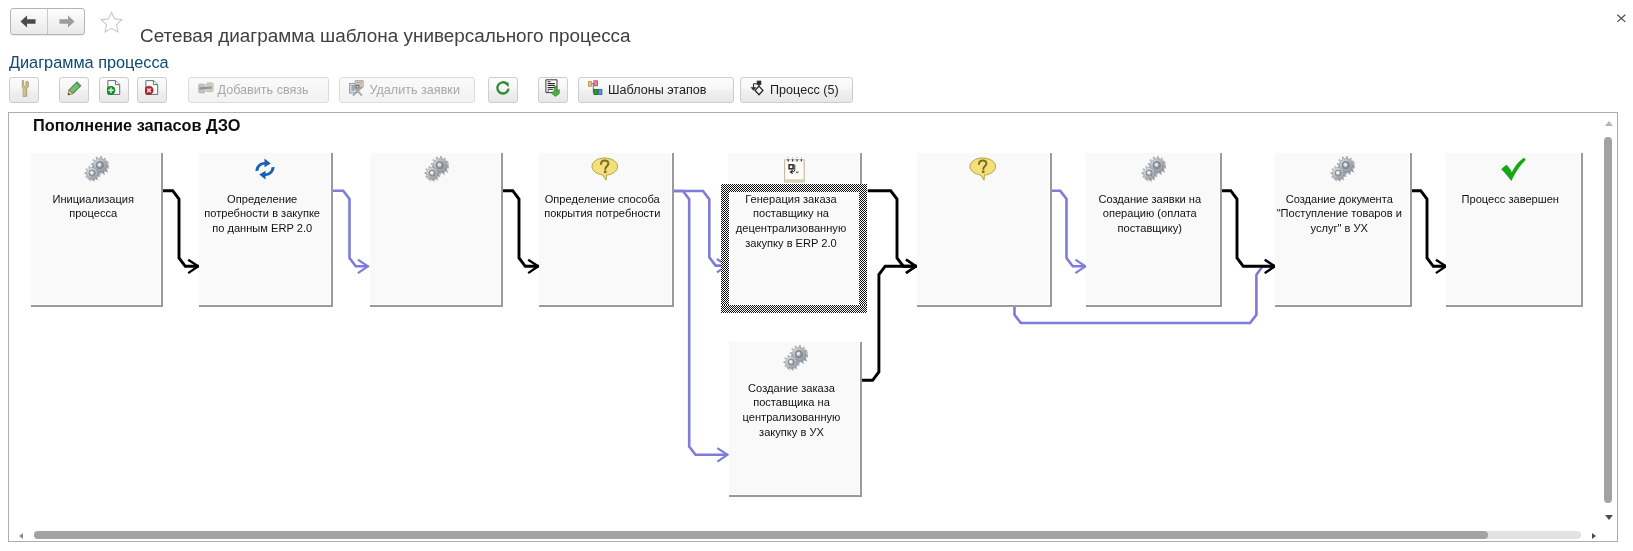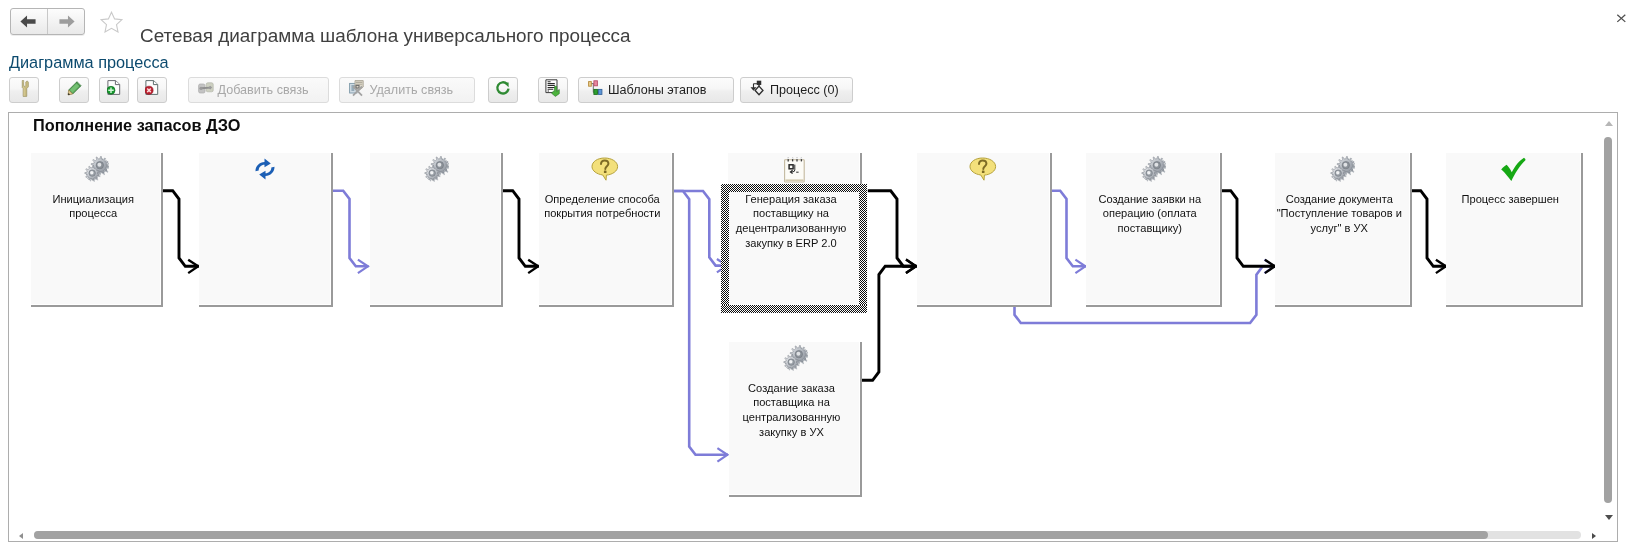--- a/index.html
+++ b/index.html
@@ -145,21 +145,21 @@
       </div>
       <div class="tbbtn labeled disabled" style="left: 338.5px; width: 136.5px;">
         <span class="ico"><svg width="17" height="17" viewBox="0 0 17 17">
             <rect x="0.6" y="3.4" width="7.3" height="9.6" fill="#cfdbe3" stroke="#7d98a8" stroke-width=".9"></rect>
             <path d="M2.4 6.0 H6.3 M2.4 8.0 H6.3 M2.4 10.0 H5.3" stroke="#5f7d90" stroke-width="1.1"></path>
             <path d="M6.0 0.6 L14.2 0.6 L14.2 7.0 L10.1 10.4 L6.0 7.0 Z" fill="#ddd8c9" stroke="#a9a495" stroke-width=".9" stroke-linejoin="round"></path>
             <path d="M6.9 2.4 H13.3 M6.9 4.2 H13.3" stroke="#b2ad9f" stroke-width="1.1"></path>
             <rect x="7.0" y="5.4" width="3.0" height="2.6" fill="none" stroke="#6d6d6d" stroke-width="1.1"></rect>
             <path d="M4.0 15.6 L13.0 6.4 M4.0 6.4 L13.0 15.6" stroke="#a3a3a3" stroke-width="1.8"></path>
           </svg></span>
-        <span class="lbl">Удалить связь</span>
+        <span class="lbl">Удалить заявки</span>
       </div>
       <div class="tbbtn icononly" style="left: 488px; width: 30px;">
         <span class="ico"><svg width="17" height="17" viewBox="0 0 17 17">
             <path d="M12.0 4.0 A5.6 5.6 0 1 0 13.5 8.6" fill="none" stroke="#2f8a33" stroke-width="2.3" stroke-linecap="butt"></path>
             <path d="M8.7 2.4 L13.6 2.4 L13.6 7.2 Z" fill="#2f8a33"></path>
           </svg></span>
       </div>
       <div class="tbbtn icononly" style="left: 537.5px; width: 30px;">
         <span class="ico"><svg width="16" height="18" viewBox="0 0 16 18">
             <path d="M0.9 0.8 L12.0 0.8 L12.0 13.6 L0.9 13.6 Z" fill="#fdfdfd" stroke="#3b3b3b" stroke-width="1"></path>
@@ -178,21 +178,21 @@
         <span class="lbl">Шаблоны этапов</span>
       </div>
       <div class="tbbtn labeled" style="left: 740px; width: 112.5px;">
         <span class="ico"><svg width="16" height="16" viewBox="0 0 16.5 16.5">
             <path d="M3.6 3.8 L9.3 3.8 L9.3 6.1" fill="none" stroke="#2f2f2f" stroke-width="1.15"></path>
             <path d="M3.6 3.8 L3.6 8.2" fill="none" stroke="#2f2f2f" stroke-width="1.15"></path>
             <path d="M0.5 7.6 L6.7 7.6 L3.6 11.1 Z" fill="#2f2f2f"></path>
             <rect x="7.0" y="0.7" width="4.6" height="4.4" fill="#2f2f2f"></rect>
             <path d="M9.3 6.3 L13.3 10.7 L9.3 15.1 L5.3 10.7 Z" fill="none" stroke="#2f2f2f" stroke-width="1.45"></path>
           </svg></span>
-        <span class="lbl">Процесс (0)</span>
+        <span class="lbl">Процесс (5)</span>
       </div>
     </div>
 
   <div class="panel">
     <div class="panel-title">Пополнение запасов ДЗО</div>
     <div class="canvas" id="canvas-host">
         <svg class="wires" width="1610" height="430">
           <path d="M153.8 77.7 L163.7 77.7 L170 86 L170 145 L176.3 153.3 L189.8 153.3" fill="none" stroke="#000000" stroke-width="2.9" stroke-linecap="butt" stroke-linejoin="miter"></path>
           <path d="M179.20000000000002 146.70000000000002 L189.20000000000002 153.3 L179.20000000000002 160.10000000000002" fill="none" stroke="#000000" stroke-width="2.35" stroke-linecap="butt" stroke-linejoin="miter"></path>
           <path d="M323.8 77.7 L334.2 77.7 L340.5 86 L340.5 145 L346.8 153.3 L359.5 153.3" fill="none" stroke="#7e7cd8" stroke-width="2.6" stroke-linecap="butt" stroke-linejoin="miter"></path>
@@ -249,20 +249,21 @@
         </div>
         <div class="node" style="left: 190px; top: 40px; width: 134.4px; height: 154px;">
           <div class="nicon">
             <svg width="24" height="24" viewBox="0 0 24 24">
               <g fill="#1c5fb5">
                 <path d="M2.5 14.2 C2.4 9.0 6.6 5.0 11.5 5.0 L11.5 1.6 L17.8 6.6 L11.5 10.2 L11.5 7.8 C8.2 7.8 5.5 10.4 5.7 13.6 Z"></path>
                 <path d="M21.5 9.8 C21.6 15.0 17.4 19.0 12.5 19.0 L12.5 22.4 L6.2 17.4 L12.5 13.8 L12.5 16.2 C15.8 16.2 18.5 13.6 18.3 10.4 Z"></path>
               </g>
             </svg>
           </div>
+          <div class="ntext">Определение потребности в закупке по данным ERP 2.0</div>
         </div>
         <div class="node" style="left: 361px; top: 40px; width: 133px; height: 154px;">
           <div class="nicon">
             <svg width="26" height="27" viewBox="0 0 22.5 23.5">
               <defs>
                 <linearGradient id="gg1" x1="0" y1="0" x2="1" y2="1">
                   <stop offset="0" stop-color="#e6e8ea"></stop>
                   <stop offset=".45" stop-color="#b6bbc2"></stop>
                   <stop offset="1" stop-color="#858b94"></stop>
                 </linearGradient>

